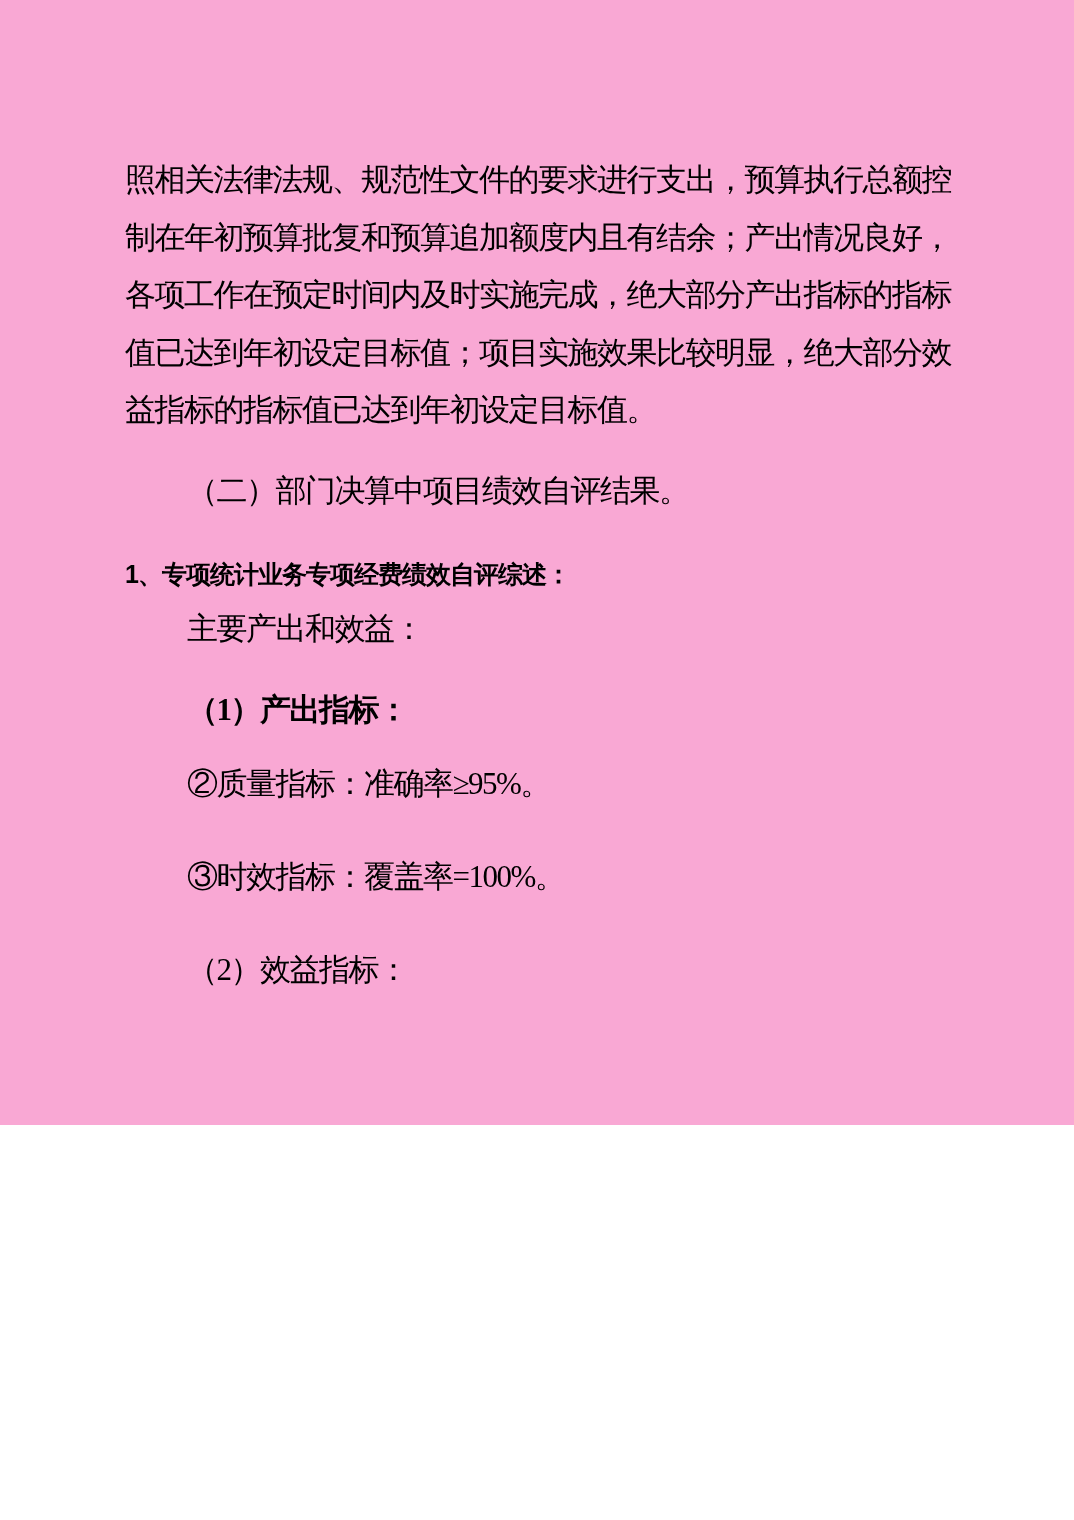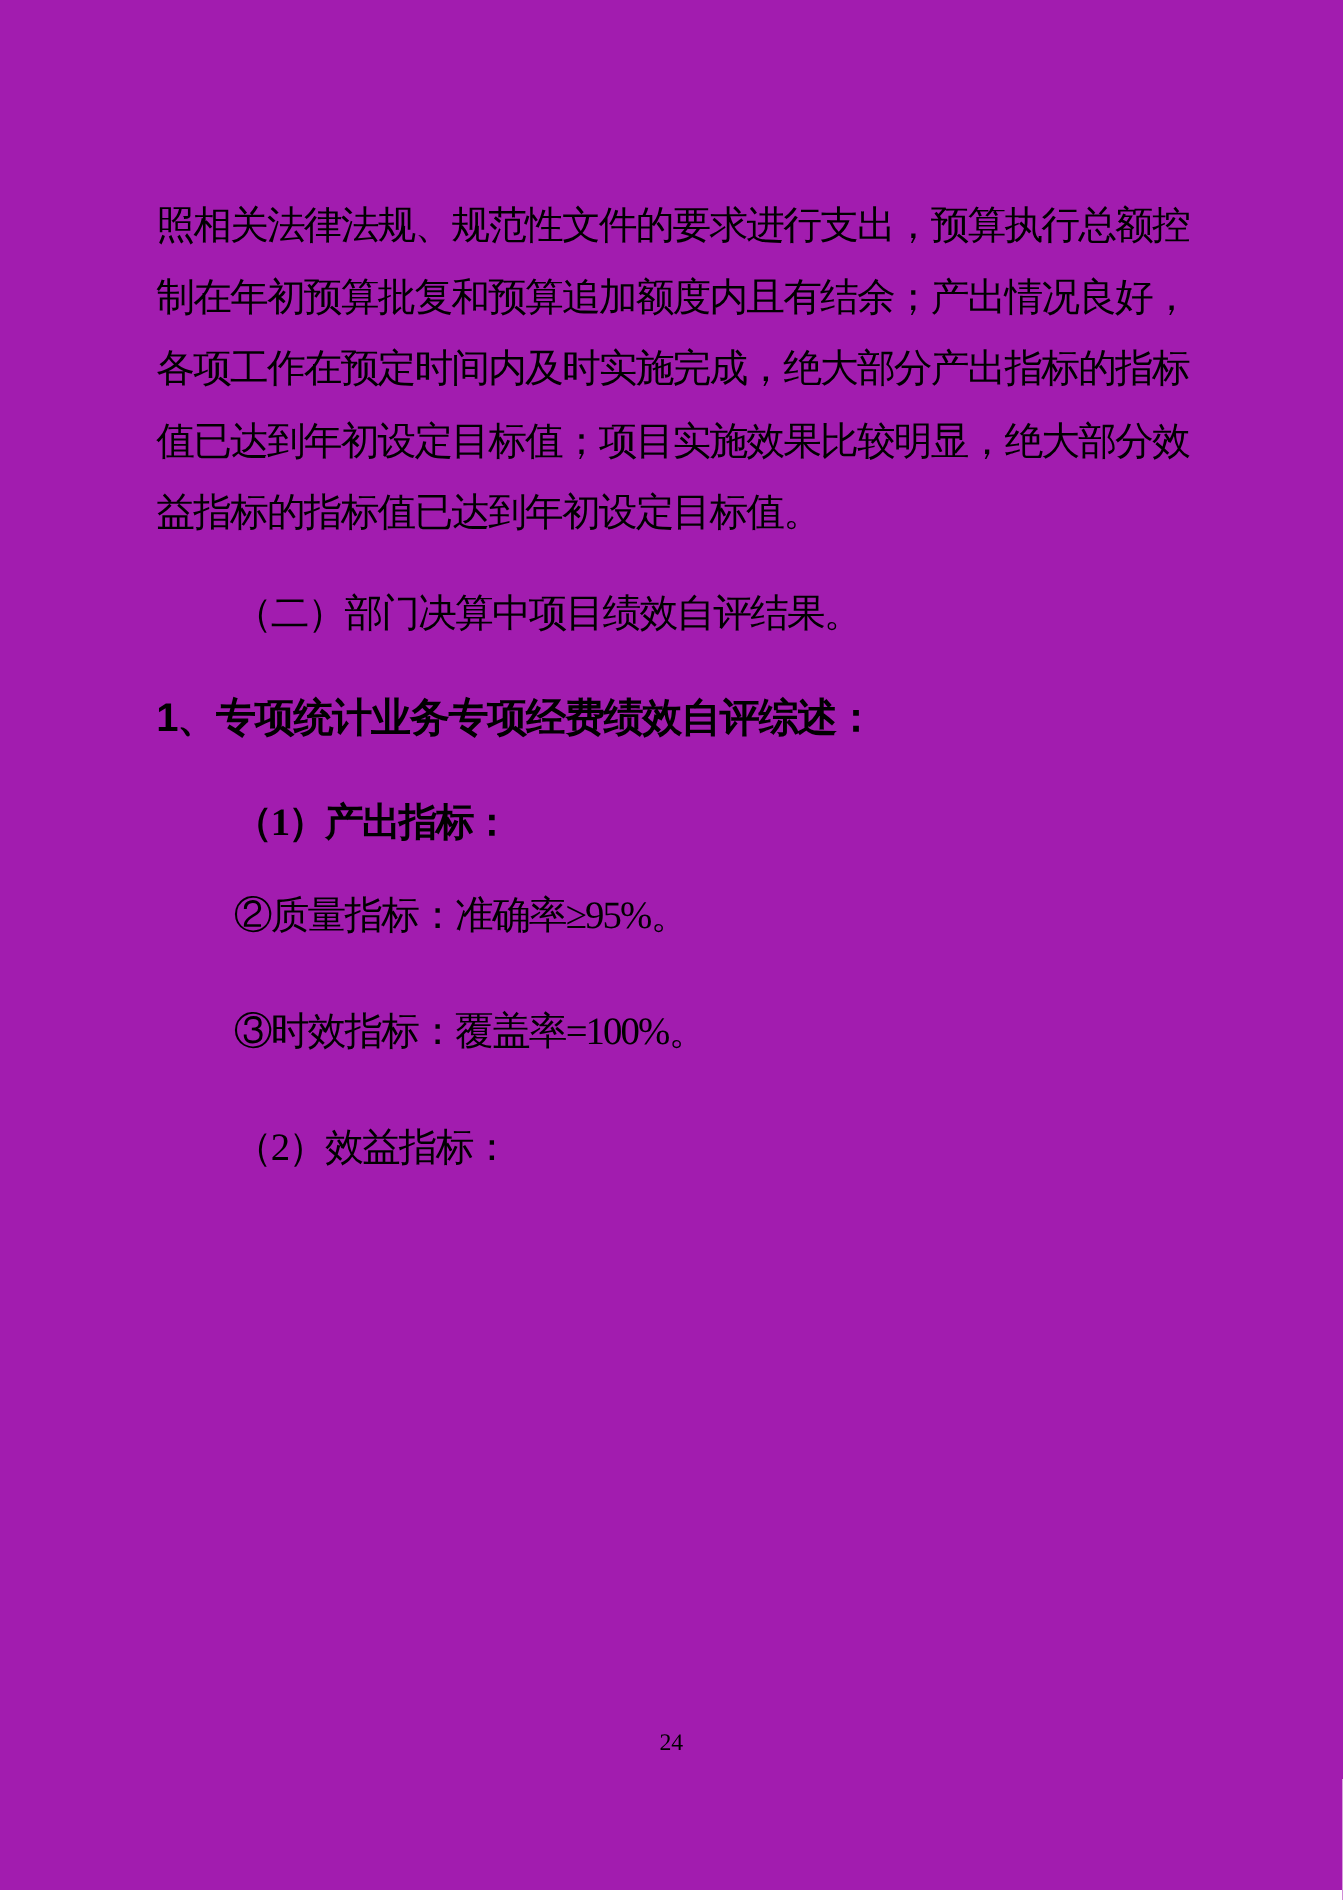--- a/index.html
+++ b/index.html
@@ -3,22 +3,22 @@
 <meta charset="utf-8">
 <style>
   html, body {
     margin: 0;
     padding: 0;
     background: #ffffff;
   }
   .page {
     position: relative;
     width: 1074px;
-    height: 1512px;
-    background: #a21caf;
+    height: 1125px;
+    background: #f9a8d4;
     color: #000000;
     overflow: hidden;
   }
   .content {
     position: absolute;
     left: 125px;
     top: 151px;
     width: 826px;
   }
   .para {
@@ -31,21 +31,21 @@
     text-justify: inter-ideograph;
     word-break: break-all;
   }
   .lh-tight  { line-height: 48px; margin-top: 28px; }
   .lh-mid    { line-height: 52px; }
   .indent    { text-indent: 2em; }
   .heading {
     margin: 31px 0 0 0;
     font-family: "Liberation Sans", "DejaVu Sans", sans-serif;
     font-weight: 700;
-    font-size: 32px;
+    font-size: 25px;
     letter-spacing: -1px;
     line-height: 57.5px;
     text-align: left;
   }
   .sp-29 { margin-top: 29px; font-weight: bold; }
   .sp-39 { margin-top: 39px; }
   .sp-22 { margin-top: 22px; }
   .sp-33 { margin-top: 41px; }
   .footer {
     position: absolute;
@@ -60,20 +60,21 @@
   }
 </style>
 </head>
 <body>
 
 <div class="page">
   <div class="content">
     <p class="para">照相关法律法规、规范性文件的要求进行支出，预算执行总额控制在年初预算批复和预算追加额度内且有结余；产出情况良好，各项工作在预定时间内及时实施完成，绝大部分产出指标的指标值已达到年初设定目标值；项目实施效果比较明显，绝大部分效益指标的指标值已达到年初设定目标值。</p>
     <p class="para lh-tight indent">（二）部门决算中项目绩效自评结果。</p>
     <p class="heading">1、专项统计业务专项经费绩效自评综述：</p>
+    <p class="para lh-mid indent">主要产出和效益：</p>
     <p class="para lh-mid indent sp-29">（1）产出指标：</p>
     <p class="para lh-mid indent sp-22">②质量指标：准确率≥95%。</p>
     <p class="para lh-mid indent sp-33">③时效指标：覆盖率=100%。</p>
     <p class="para lh-mid indent sp-33">（2）效益指标：</p>
   </div>
   <div class="footer">
     <span>24</span>
   </div>
 </div>
 

